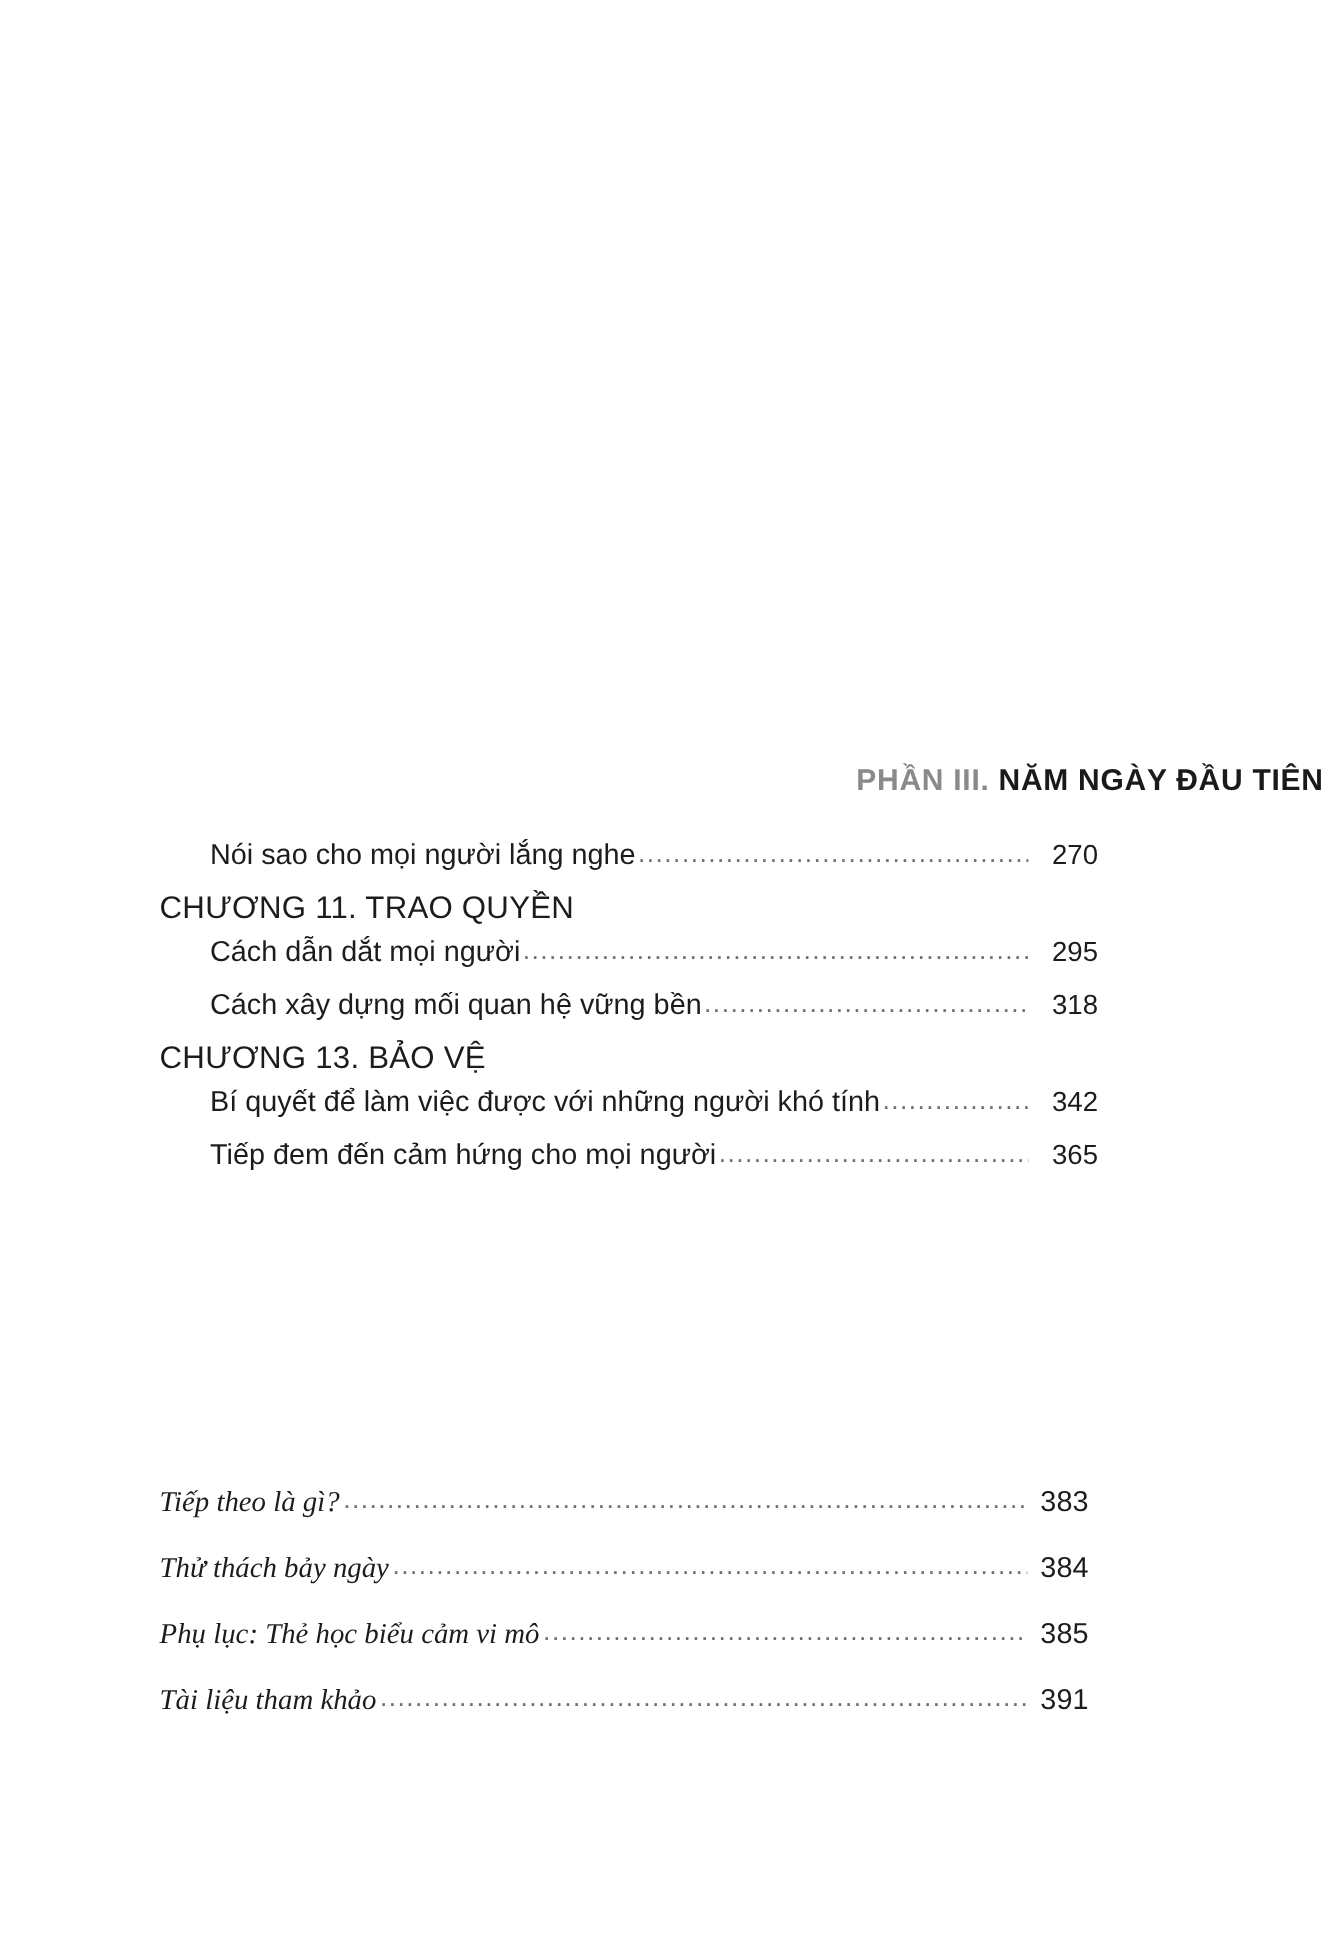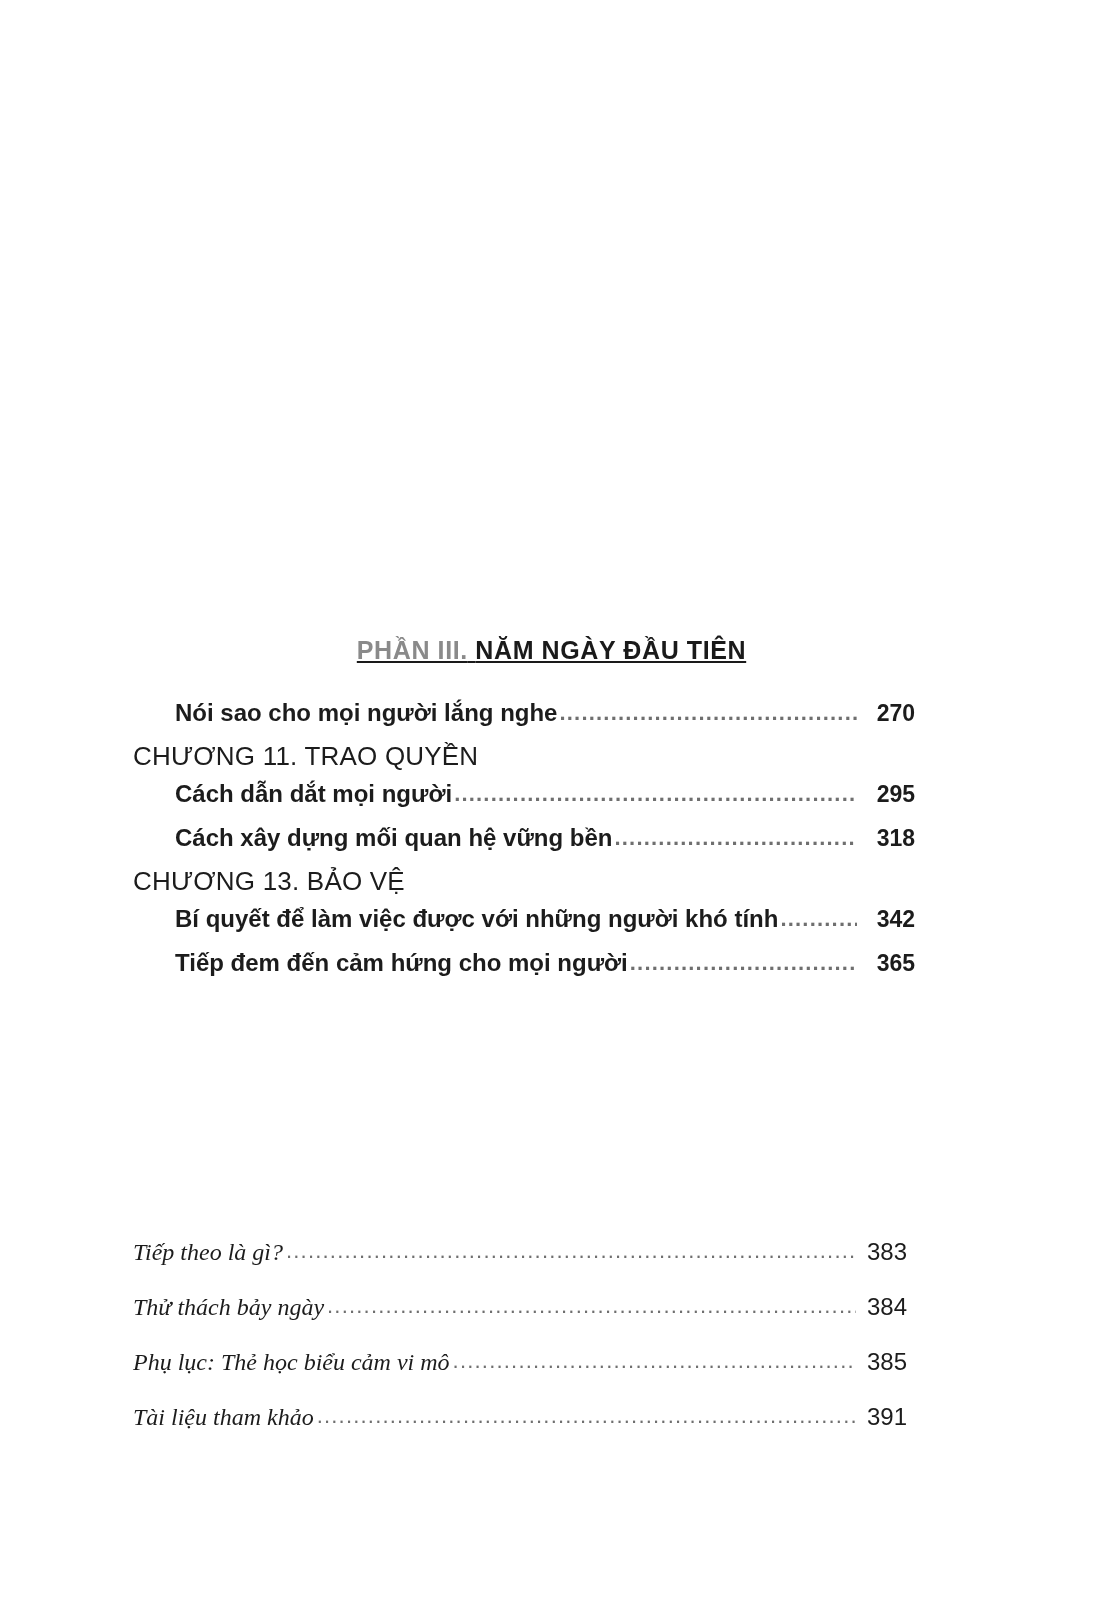--- a/index.html
+++ b/index.html
@@ -21,25 +21,24 @@
     inset: 0;
     padding: 0;
   }
 
   
   .part-heading {
     position: absolute;
     left: 0;
     right: 0;
     top: 636px;
-    text-align: center;
+    text-align: right;
     font-size: 25px;
     letter-spacing: 0.6px;
     white-space: nowrap;
-    text-decoration: underline;
   }
   .part-heading .part-label {
     color: #8a8a8a;
     font-weight: 700;
   }
   .part-heading .part-title {
     color: #1a1a1a;
     font-weight: 700;
   }
 
@@ -58,27 +57,26 @@
     font-size: 26px;
     font-weight: 400;
     color: #1c1c1c;
     line-height: 1.35;
     letter-spacing: 0.2px;
     margin: 0 0 2px 0;
     white-space: nowrap;
   }
   .entry {
     display: flex;
-    align-items: center;
+    align-items: flex-start;
     font-size: 24px;
     color: #1c1c1c;
     line-height: 1.5;
     padding-left: 42px;
     white-space: nowrap;
-    font-weight: bold;
   }
   .entry .label {
     flex: 0 0 auto;
   }
   .entry .dots {
     flex: 1 1 auto;
     overflow: hidden;
     white-space: nowrap;
     margin: 0 2px 0 2px;
     color: #6f6f6f;

